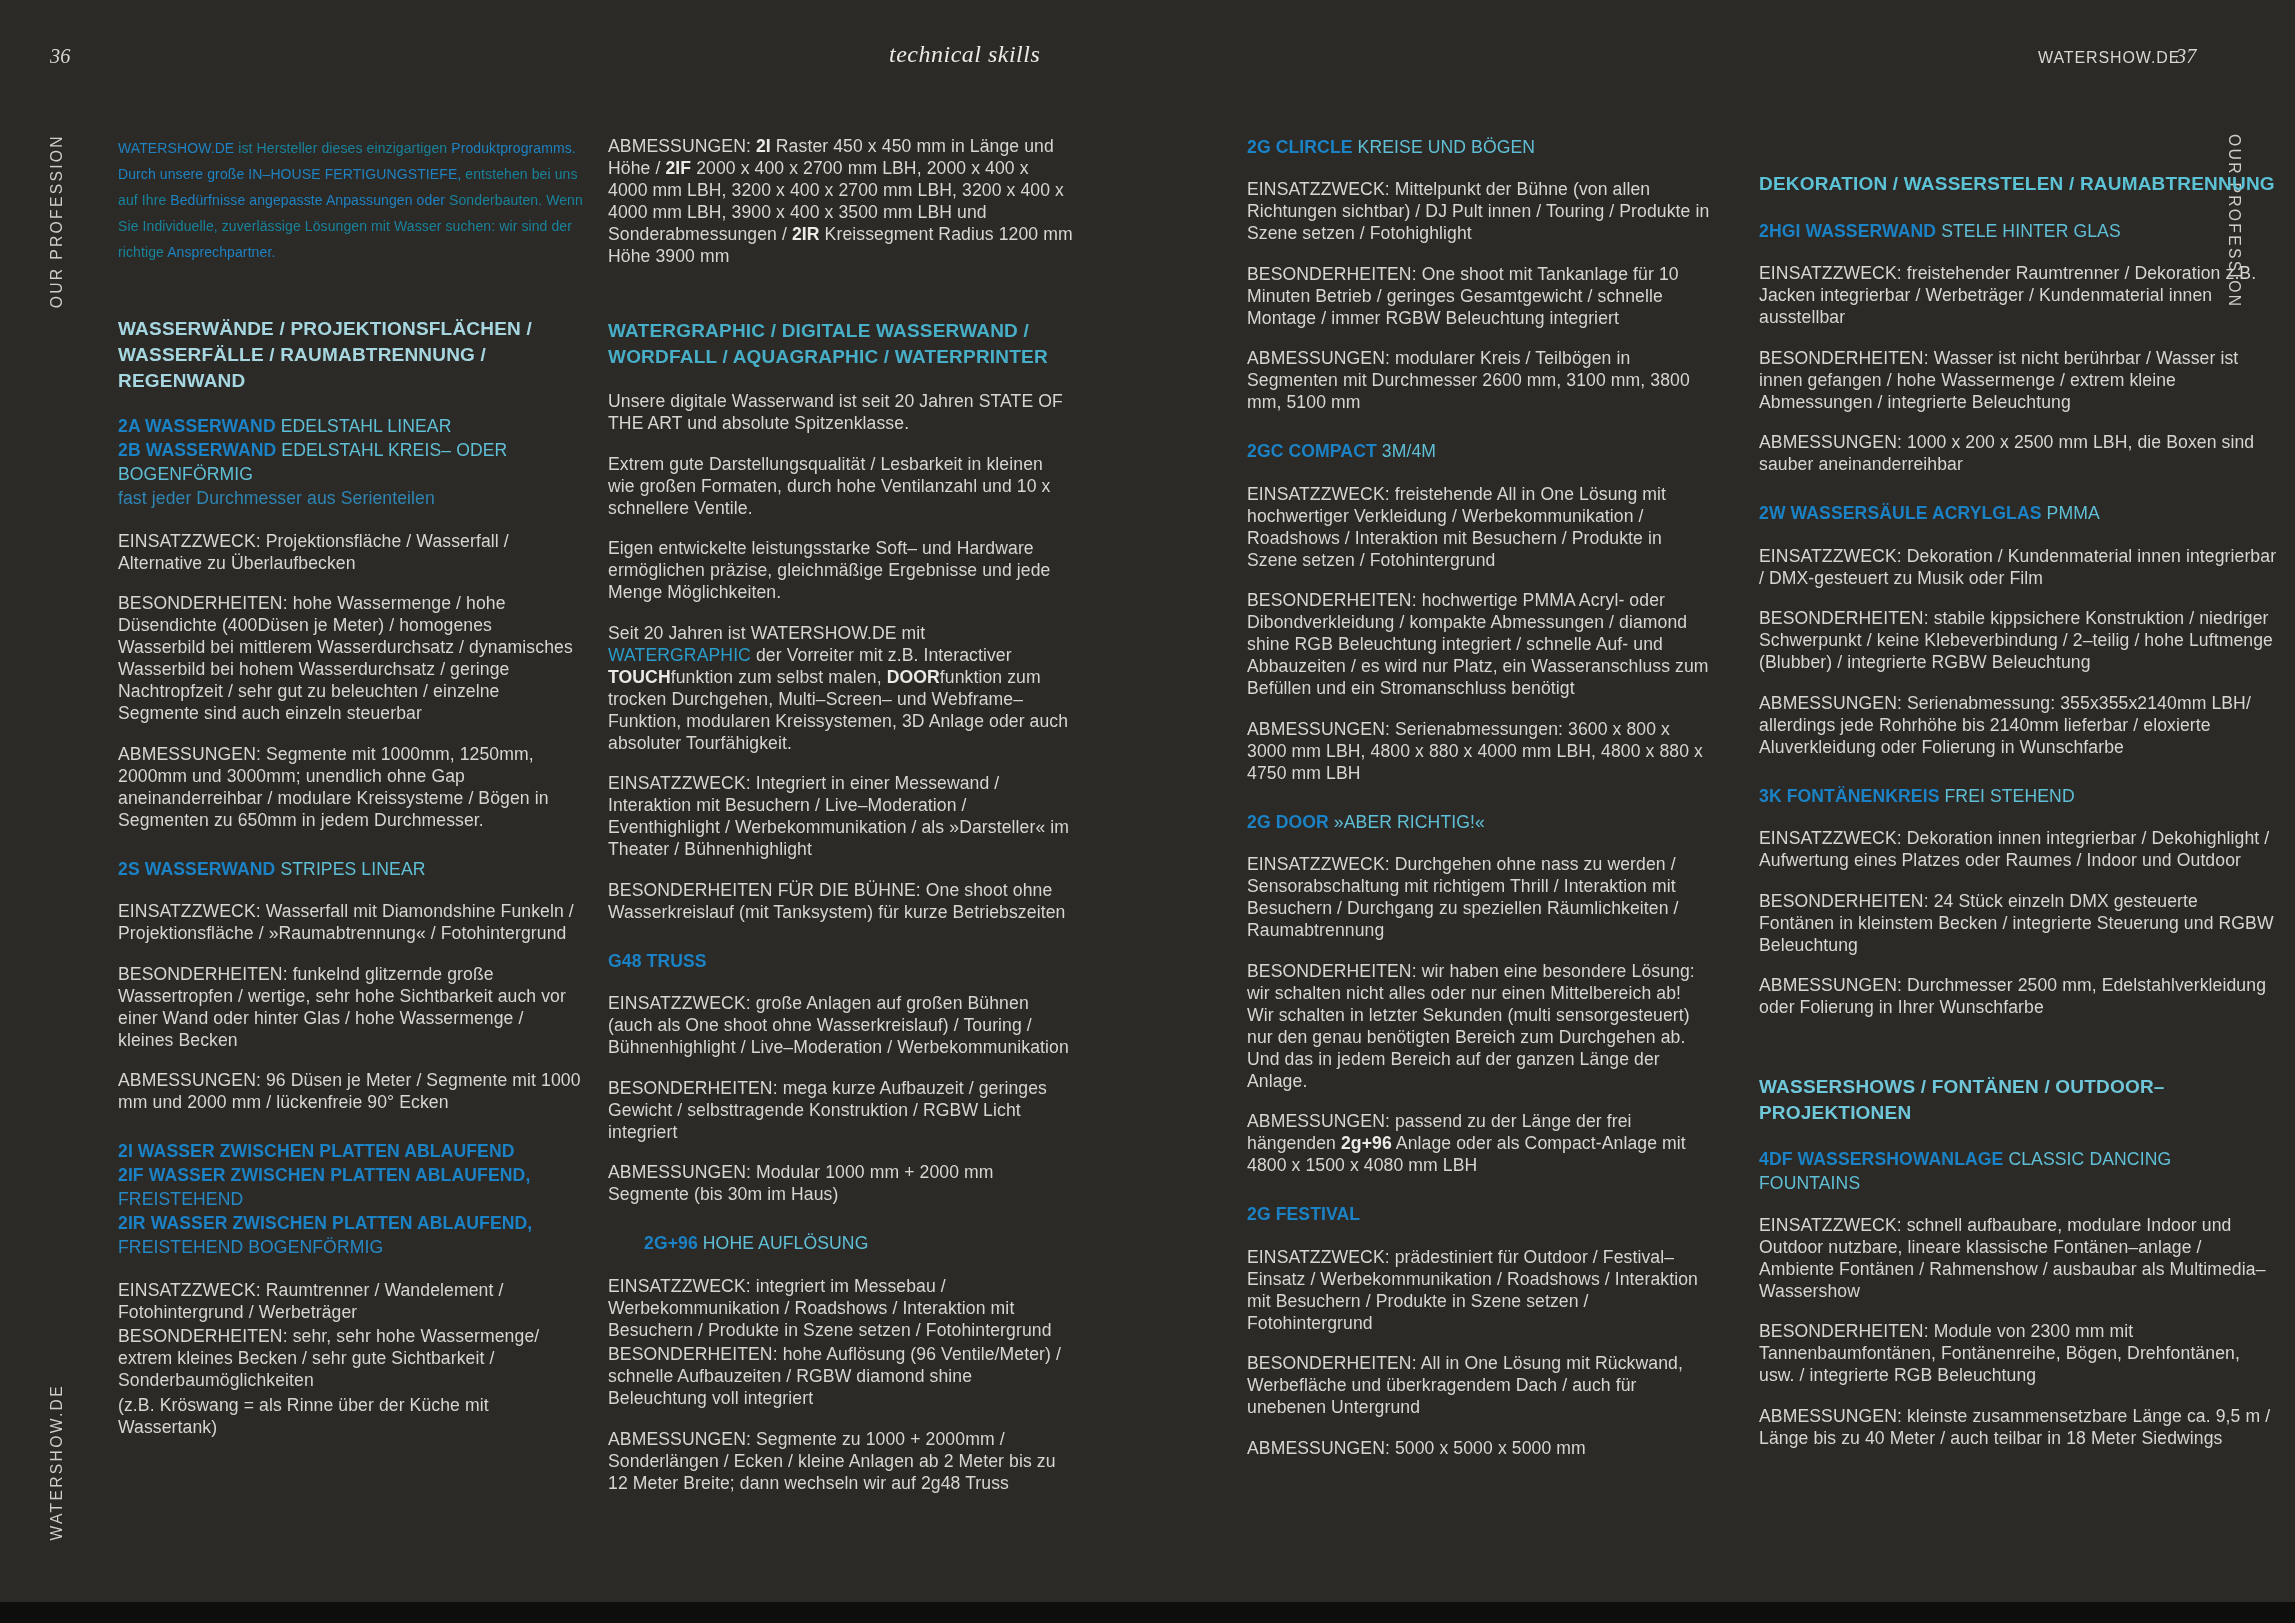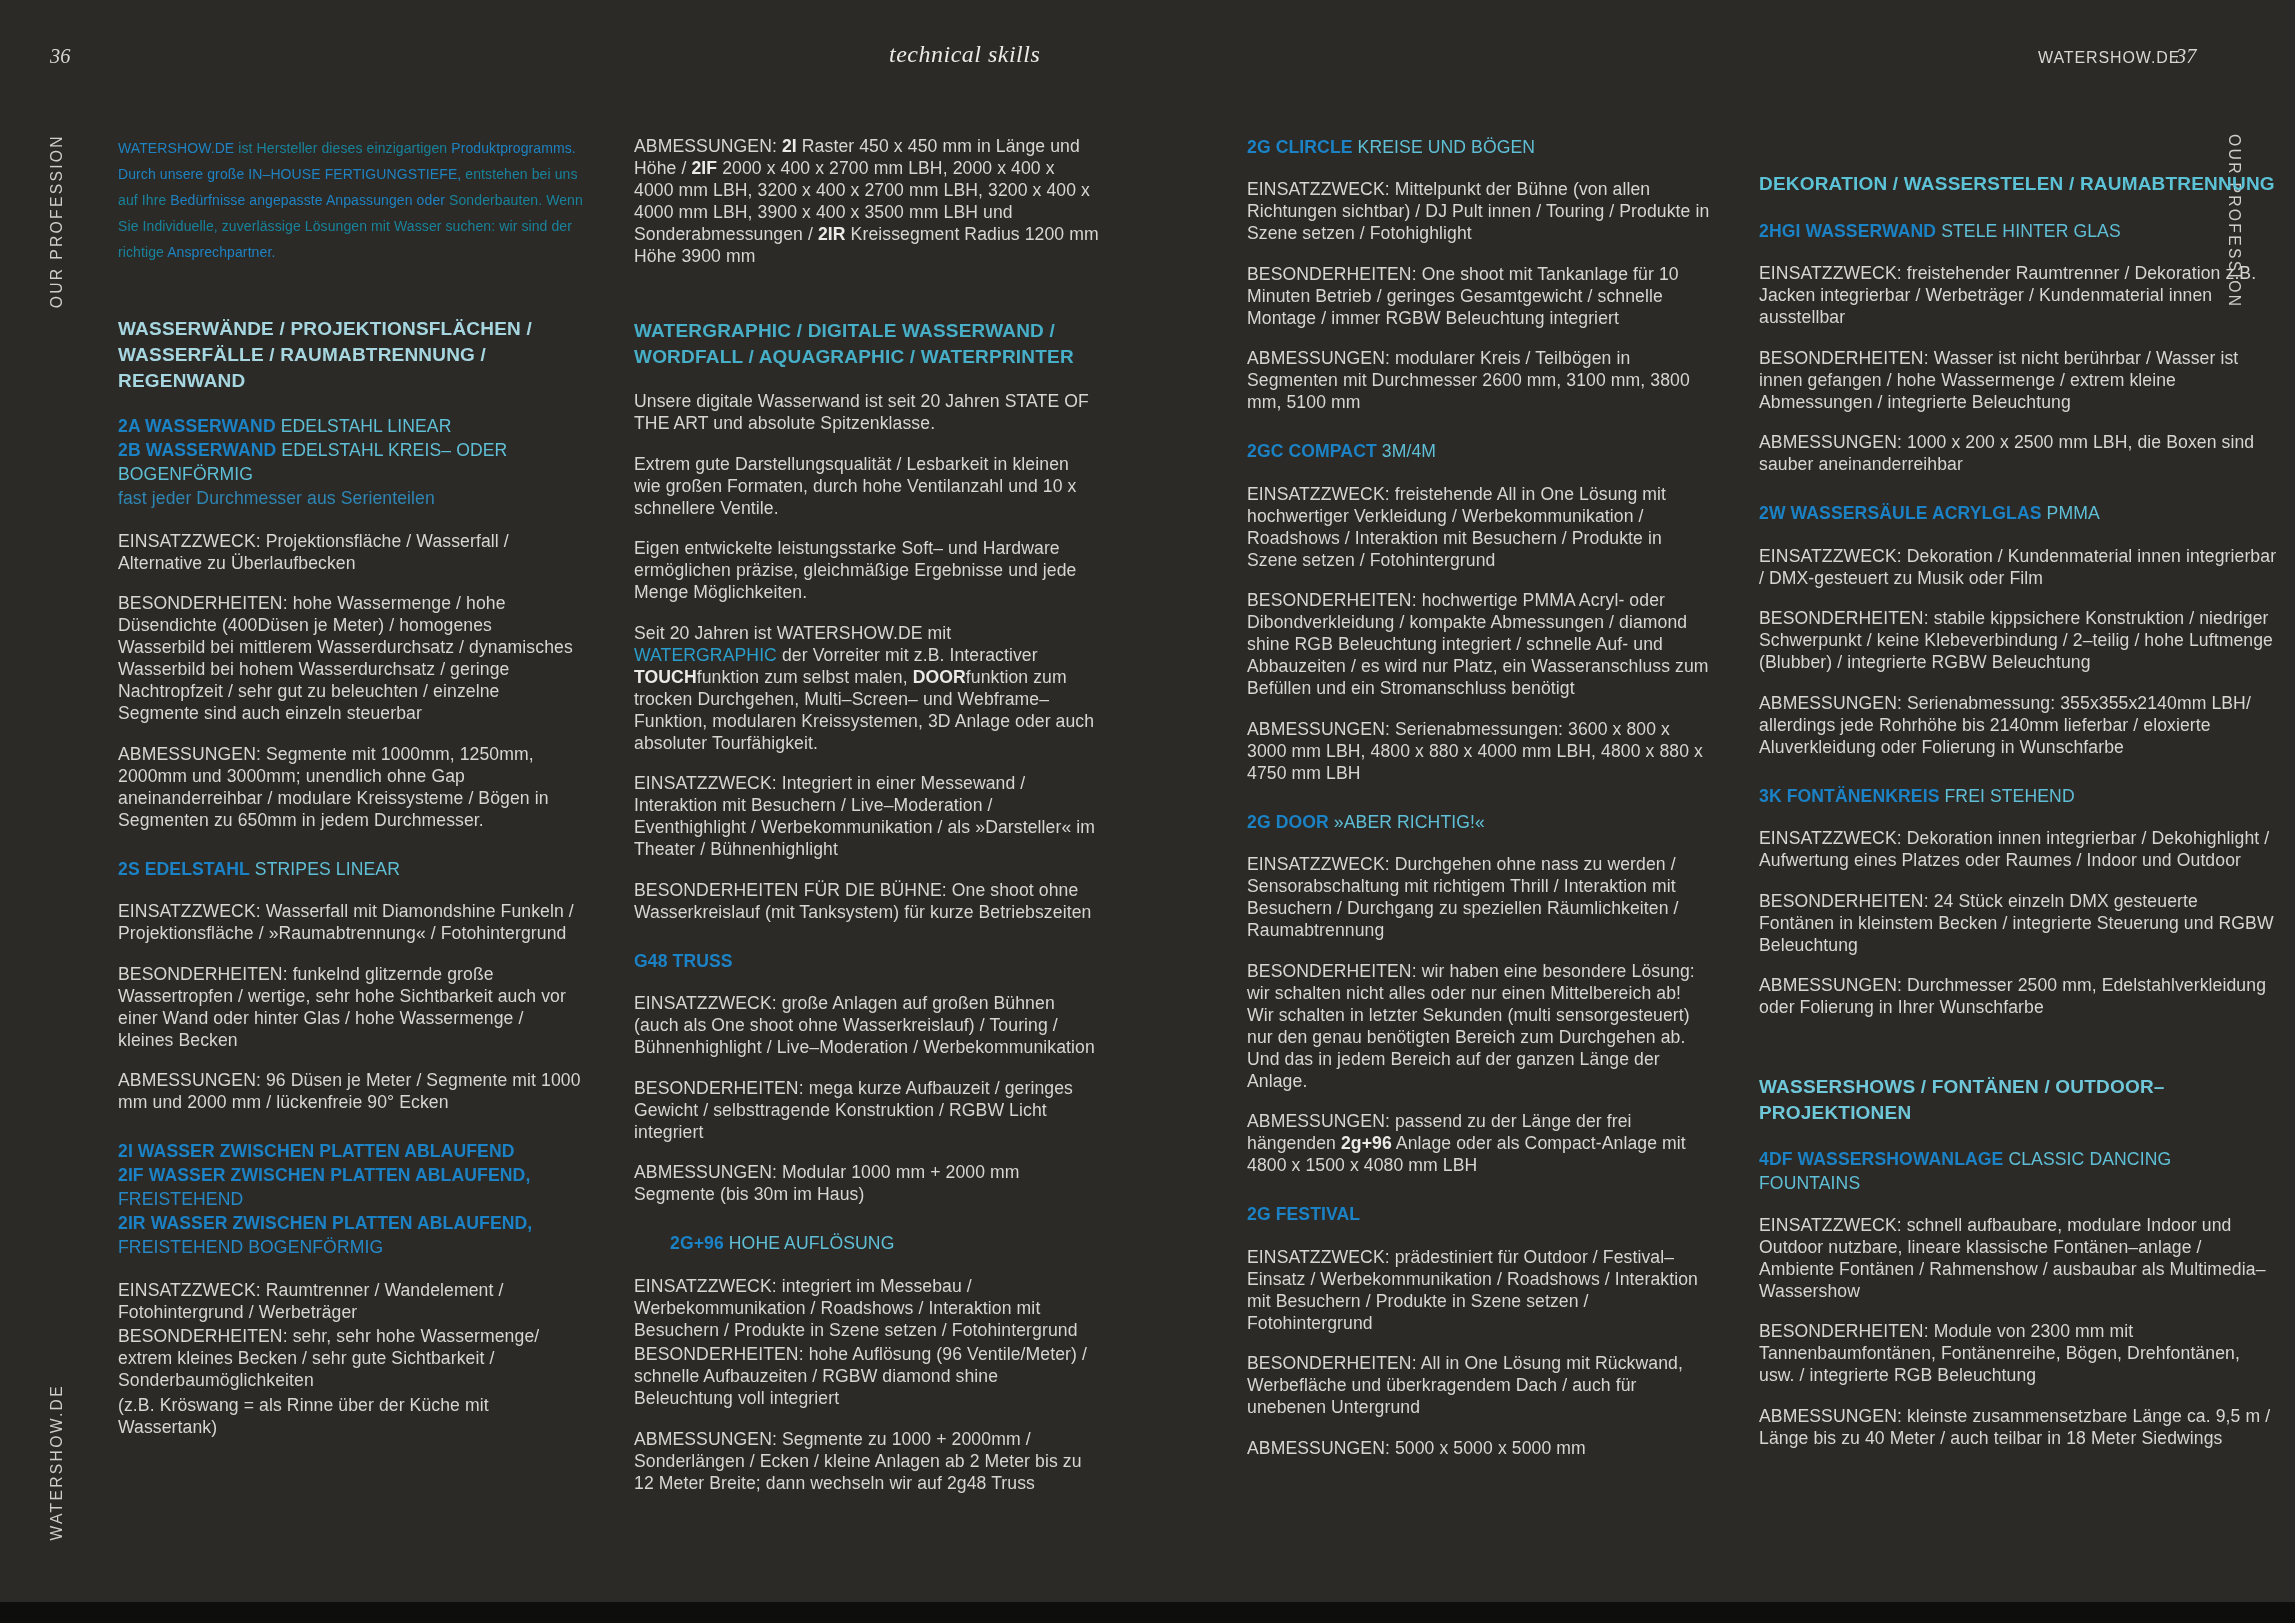--- a/index.html
+++ b/index.html
@@ -32,21 +32,21 @@
   .vlabel.lt{left:48px;top:134px;}
   .vlabel.lb{left:48px;bottom:82px;}
   .vlabel.rt{left:2225px;top:134px;}
   .footer-bar{
     position:absolute;left:0;right:0;bottom:0;height:21px;
     background:var(--footer,#0e0e0d);
   }
   
   .col{position:absolute;top:135px;width:465px;}
   .col[data-col="0"]{left:118px;}
-  .col[data-col="1"]{left:634px;}
+  .col[data-col="1"]{left:608px;}
   .col[data-col="2"]{left:1247px;}
   .col[data-col="3"]{left:1759px;width:518px;margin-top:36px;}
   
   .para{font-size:17.6px;line-height:22px;color:var(--body,#d7d6d2);margin:0 0 18.5px;letter-spacing:0.1px;}
   .para.tight{margin-bottom:2.8px;}
   .para.intro{font-size:14px;line-height:26px;}
   .sec{font-weight:bold;font-size:19px;line-height:26px;margin:0 0 20.4px;letter-spacing:0.2px;}
   .sec-pale{color:var(--h_pale,#a6d7e0);}
   .sec-med{color:var(--h_med,#47aec8);}
   .sec-deko{color:var(--h_deko,#5cc2d6);}
@@ -79,21 +79,21 @@
       <h2 class="sec sec-pale" style="margin-top: 51px;">WASSERWÄNDE / PROJEKTIONSFLÄCHEN / WASSERFÄLLE / RAUMABTRENNUNG / REGENWAND</h2>
       <h3 class="prod" style="margin-top: 18.5px;">
         <div class="prow"><span class="seg-code">2A WASSERWAND</span><span class="seg-name"> EDELSTAHL LINEAR</span></div>
         <div class="prow"><span class="seg-code">2B WASSERWAND</span><span class="seg-name"> EDELSTAHL KREIS– ODER BOGENFÖRMIG</span></div>
         <div class="prow"><span class="seg-note">fast jeder Durchmesser aus Serienteilen</span></div>
       </h3>
       <p class="para"><span>EINSATZZWECK: Projektionsfläche / Wasserfall / Alternative zu Überlaufbecken</span></p>
       <p class="para"><span>BESONDERHEITEN: hohe Wassermenge / hohe Düsendichte (400Düsen je Meter) / homogenes Wasserbild bei mittlerem Wasserdurchsatz / dynamisches Wasserbild bei hohem Wasserdurchsatz /  geringe Nachtropfzeit / sehr gut zu beleuchten / einzelne Segmente sind auch einzeln steuerbar</span></p>
       <p class="para"><span>ABMESSUNGEN: Segmente mit 1000mm, 1250mm, 2000mm und 3000mm; unendlich ohne Gap aneinanderreihbar / modulare Kreissysteme / Bögen in Segmenten zu 650mm in jedem Durchmesser.</span></p>
       <h3 class="prod" style="margin-top: 26px;">
-        <div class="prow"><span class="seg-code">2S EDELSTAHL</span><span class="seg-name"> STRIPES LINEAR</span></div>
+        <div class="prow"><span class="seg-code">2S WASSERWAND</span><span class="seg-name"> STRIPES LINEAR</span></div>
       </h3>
       <p class="para"><span>EINSATZZWECK: Wasserfall mit Diamondshine Funkeln /  Projektionsfläche / »Raumabtrennung« / Fotohintergrund</span></p>
       <p class="para"><span>BESONDERHEITEN: funkelnd glitzernde große Wassertropfen / wertige, sehr hohe Sichtbarkeit auch vor einer Wand oder hinter Glas / hohe Wassermenge / kleines Becken</span></p>
       <p class="para"><span>ABMESSUNGEN: 96 Düsen je Meter / Segmente mit 1000 mm und 2000 mm / lückenfreie 90° Ecken</span></p>
       <h3 class="prod" style="margin-top: 26px;">
         <div class="prow"><span class="seg-code">2I WASSER ZWISCHEN PLATTEN ABLAUFEND</span></div>
         <div class="prow"><span class="seg-code">2IF WASSER ZWISCHEN PLATTEN ABLAUFEND,</span></div>
         <div class="prow"><span class="seg-light">FREISTEHEND</span></div>
         <div class="prow"><span class="seg-code">2IR WASSER ZWISCHEN PLATTEN ABLAUFEND,</span></div>
         <div class="prow"><span class="seg-light">FREISTEHEND BOGENFÖRMIG</span></div>

